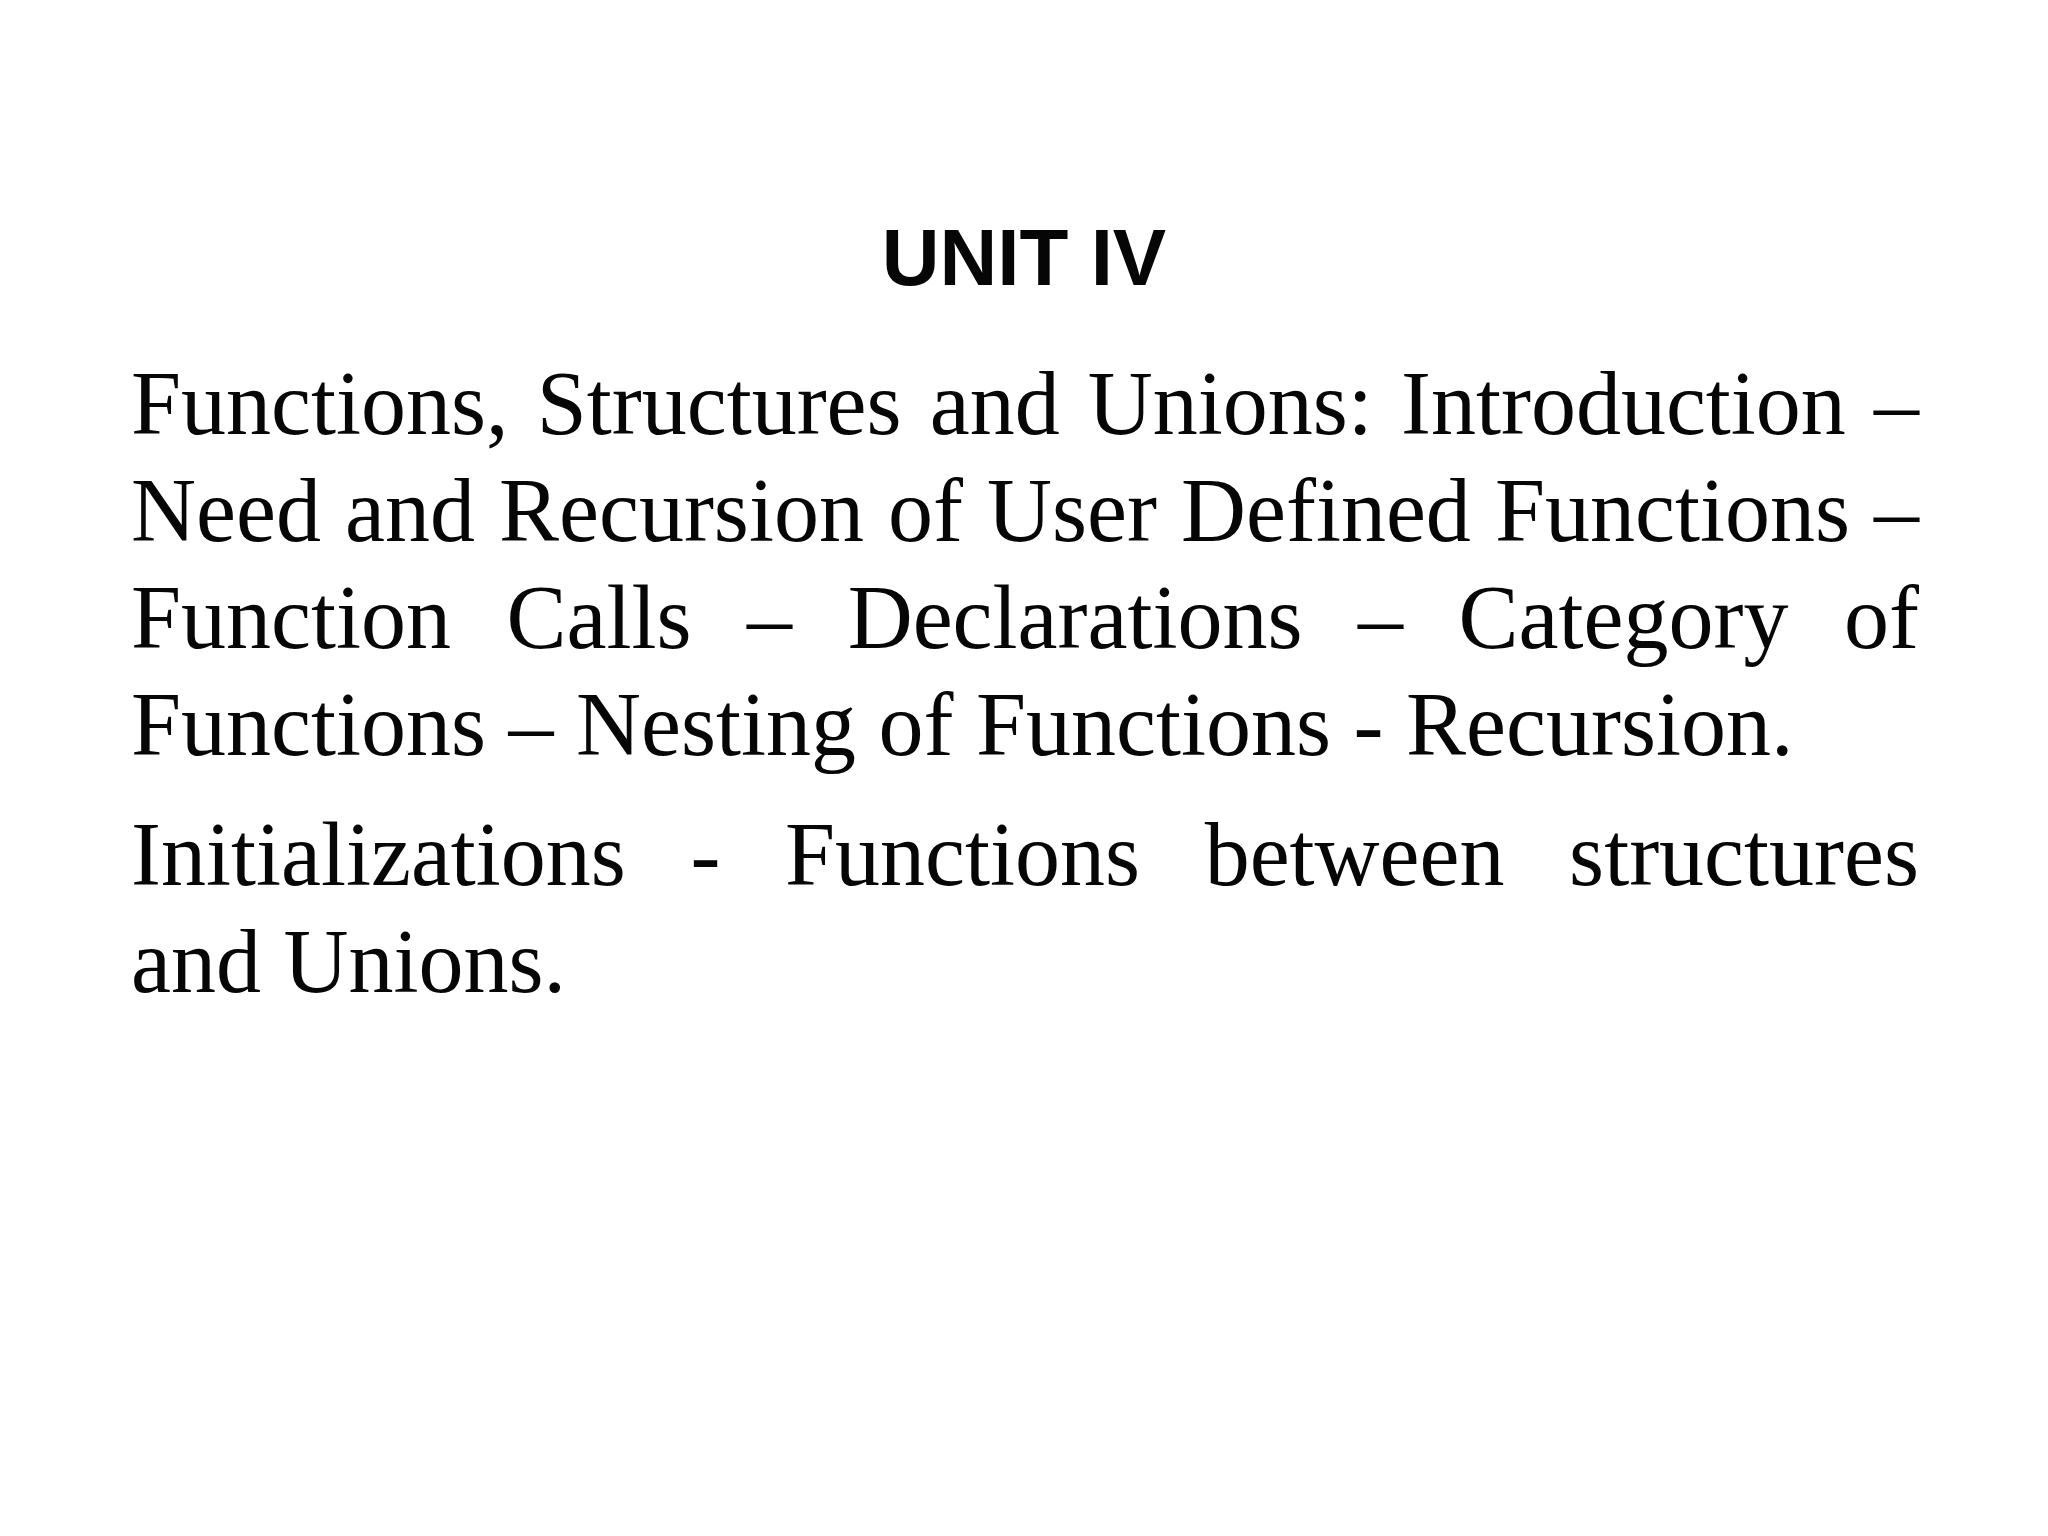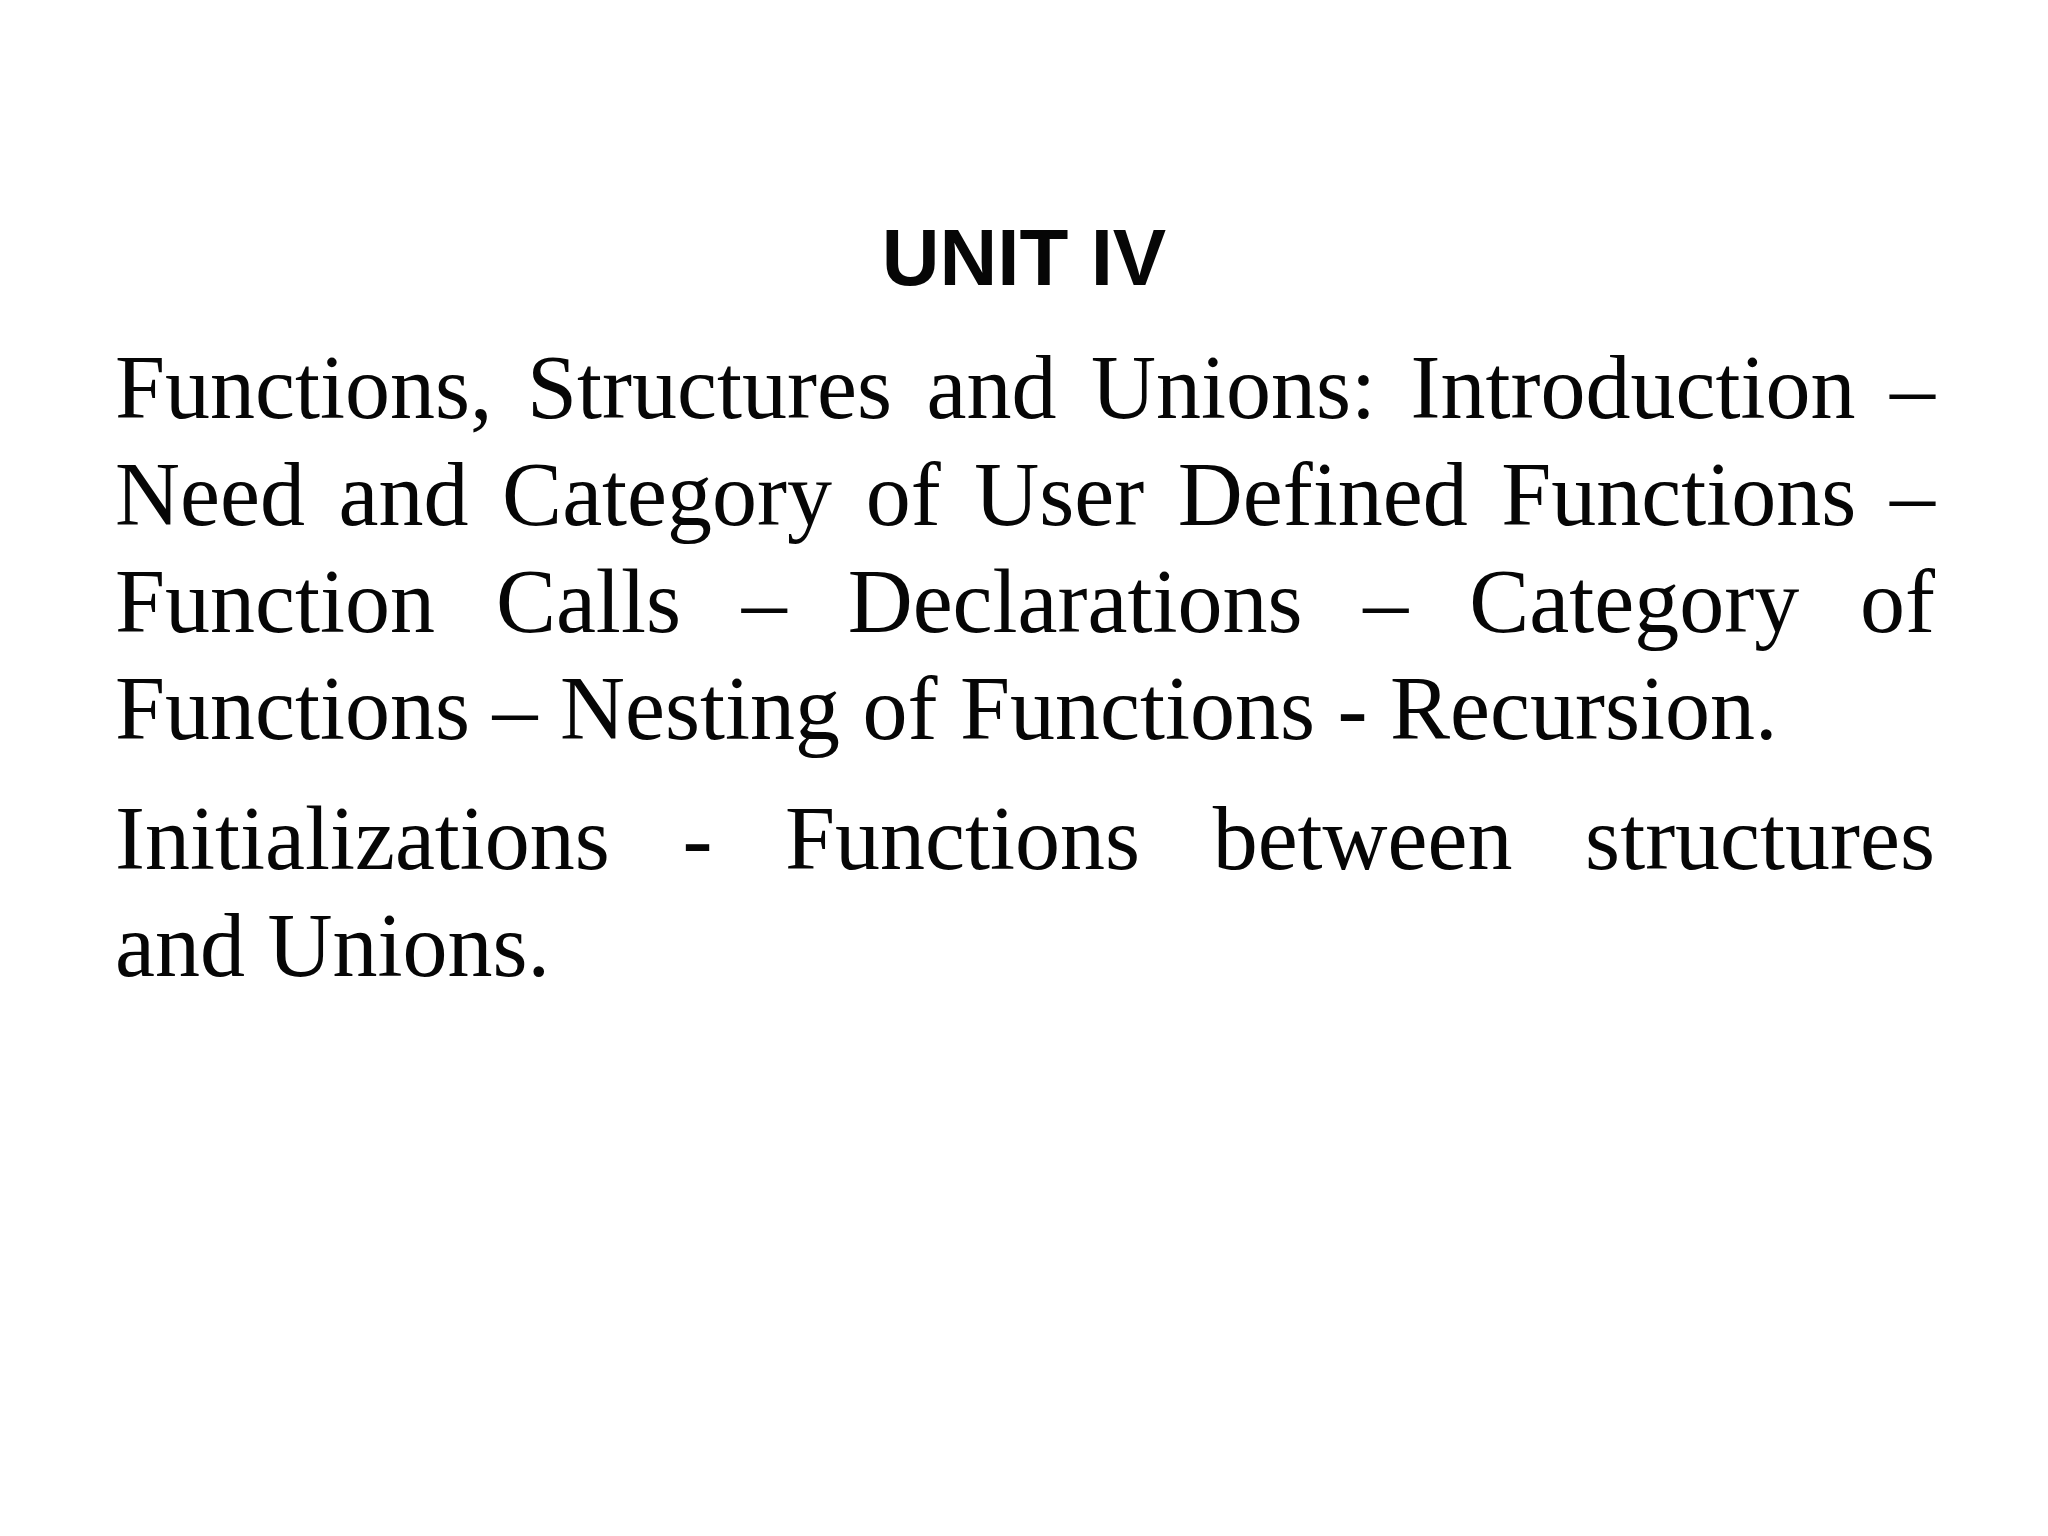--- a/index.html
+++ b/index.html
@@ -32,21 +32,21 @@
     position: absolute;
     top: 334px;
     left: 115px;
     width: 1820px;
     font-family: "Liberation Serif", serif;
     font-size: 90px;
     line-height: 107px;
     color: #060606;
   }
   .para {
-    margin: 0;
+    margin: 16px;
   }
   .para + .para {
     margin-top: 23px;
   }
   .line {
     display: block;
     text-align: justify;
     text-align-last: justify;
     text-justify: inter-word;
     white-space: normal;
@@ -60,21 +60,21 @@
 <body>
 
 <div class="slide">
 
   <h1 class="title">UNIT IV</h1>
 
   <div class="body">
 
     <p class="para">
       <span class="line">Functions, Structures and Unions: Introduction –</span>
-      <span class="line">Need and Category of User Defined Functions –</span>
+      <span class="line">Need and Recursion of User Defined Functions –</span>
       <span class="line">Function Calls – Declarations – Category of</span>
       <span class="line last">Functions – Nesting of Functions - Recursion.</span>
     </p>
 
     <p class="para">
       <span class="line">Initializations - Functions between structures</span>
       <span class="line last">and Unions.</span>
     </p>
 
   </div>

